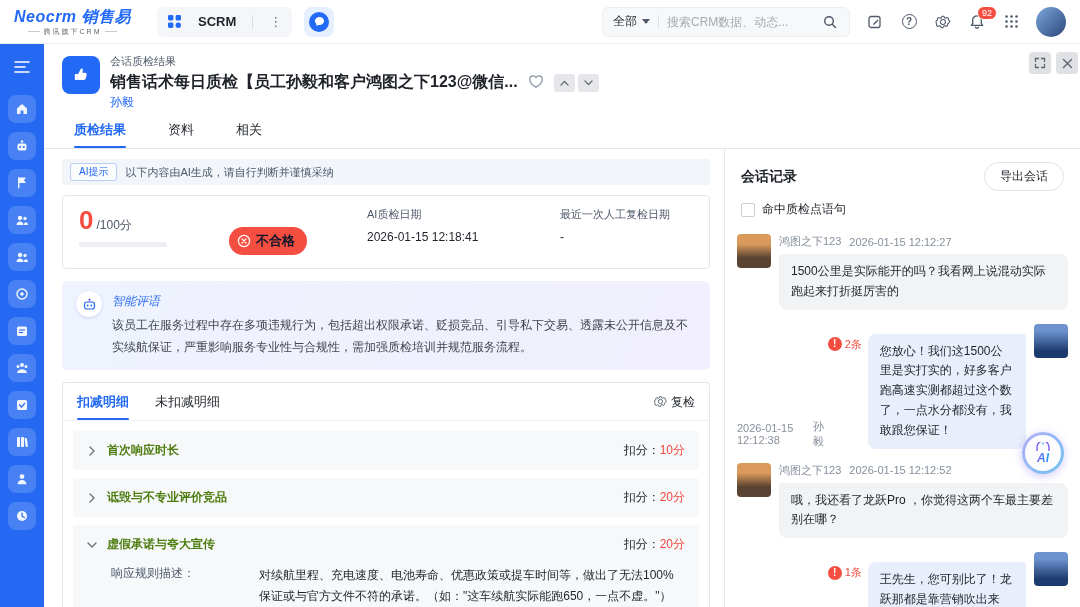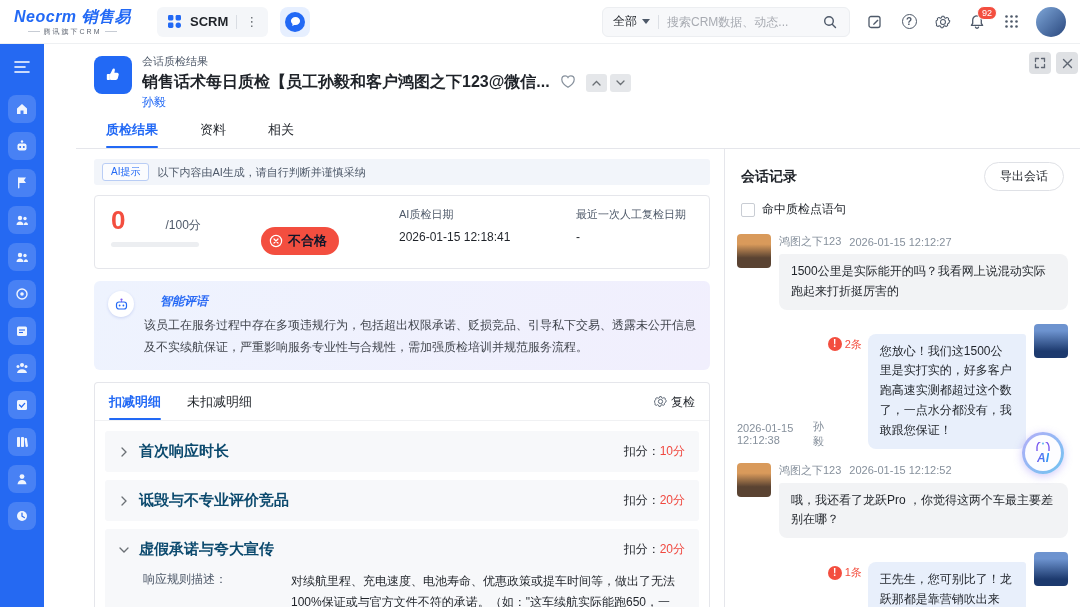--- a/index.html
+++ b/index.html
@@ -5,41 +5,41 @@
   * { margin:0; padding:0; box-sizing:border-box; }
   html,body { width:1080px; height:607px; overflow:hidden; }
   body { font-family:"Liberation Sans","DejaVu Sans",sans-serif; background:#fff; color:#1f2329; font-size:12px; position:relative; }
 
   
   .topbar { height:44px; background:#fff; border-bottom:1px solid #eef0f2; display:flex; align-items:center; padding:0 14px 0 14px; position:relative; z-index:5; }
   .logo-wrap { display:flex; flex-direction:column; align-items:center; line-height:1; margin-right:26px; }
   .logo-main { font-size:16px; font-weight:bold; font-style:italic; color:#2269f5; letter-spacing:.5px; }
   .logo-sub { font-size:7px; color:#5f6672; margin-top:3px; letter-spacing:2px; display:flex; align-items:center; gap:4px; }
   .logo-sub:before,.logo-sub:after { content:""; width:12px; height:1px; background:#c7ccd4; }
-  .scrm-pill { display:flex; align-items:center; gap:8px; background:#f4f6f9; border-radius:6px; height:30px; padding:0 10px; cursor:pointer; }
+  .scrm-pill { display:flex; align-items:center; gap:16px; background:#f4f6f9; border-radius:6px; height:30px; padding:0 10px; cursor:pointer; }
   .scrm-pill .scrm-label { font-size:13px; font-weight:bold; color:#1f2329; }
   .scrm-divider { width:1px; height:14px; background:#d9dde3; }
   .dots-v { color:#6b7075; font-size:13px; letter-spacing:0; }
   .chat-btn { width:30px; height:30px; border-radius:8px; background:#e6efff; display:flex; align-items:center; justify-content:center; margin-left:12px; cursor:pointer; }
   .chat-btn .chat-circle { width:20px; height:20px; border-radius:50%; background:#2269f5; display:flex; align-items:center; justify-content:center; }
   .topbar-right { margin-left:auto; display:flex; align-items:center; gap:16px; }
   .search-box { display:flex; align-items:center; background:#f7f8fa; border:1px solid #eceef1; border-radius:6px; height:30px; padding:0 10px; width:248px; gap:8px; }
   .search-scope { display:flex; align-items:center; gap:5px; font-size:12px; color:#1f2329; cursor:pointer; white-space:nowrap; }
   .caret-down { width:0; height:0; border-left:4px solid transparent; border-right:4px solid transparent; border-top:5px solid #4e5969; }
   .search-sep { width:1px; height:14px; background:#dde0e5; }
   .search-box input { border:none; outline:none; background:transparent; font-size:12px; color:#1f2329; flex:1; width:100%; font-family:inherit; }
   .search-box input::placeholder { color:#a8abb2; }
   .tb-icon { width:18px; height:18px; display:flex; align-items:center; justify-content:center; color:#4e5969; cursor:pointer; position:relative; }
   .help-circle { width:15px; height:15px; border:1.4px solid #4e5969; border-radius:50%; font-size:10px; display:flex; align-items:center; justify-content:center; color:#4e5969; font-weight:bold; }
   .bell-wrap { position:relative; }
   .notif-badge { position:absolute; top:-7px; left:9px; background:#f34e3f; color:#fff; font-size:9px; border-radius:8px; padding:1px 4px; line-height:1.2; border:1px solid #fff; }
   .tb-avatar { width:30px; height:30px; border-radius:50%; background:linear-gradient(135deg,#7fa7d9,#29477d); cursor:pointer; }
 
   
-  .shell { display:flex; height:563px;gap:32px; }
+  .shell { display:flex; height:563px; }
   .sidebar { width:44px; background:#2569f2; display:flex; flex-direction:column; align-items:center; padding-top:10px; gap:9px; flex-shrink:0; }
   .sb-burger { width:26px; height:26px; display:flex; align-items:center; justify-content:center; margin-bottom:6px; cursor:pointer; }
   .sb-item { width:28px; height:28px; border-radius:8px; background:rgba(255,255,255,.16); display:flex; align-items:center; justify-content:center; cursor:pointer; flex-shrink:0; }
   .sb-item svg { opacity:.92; }
 
   .main { flex:1; display:flex; flex-direction:column; min-width:0; position:relative; background:#fff; }
 
   
   .title-section { padding:10px 20px 6px 18px; position:relative; }
   .title-row { display:flex; gap:10px; }
@@ -69,47 +69,47 @@
   
   .ai-notice { background:#f2f5fa; border-radius:3px; height:26px; display:flex; align-items:center; gap:8px; padding:0 8px; }
   .ai-badge { border:1px solid #b9cdf5; color:#2269f5; border-radius:3px; font-size:10px; padding:1px 8px; background:#fbfcfe; }
   .ai-notice-text { font-size:11px; color:#4e5969; }
 
   
   .score-card { margin-top:10px; border:1px solid #e5e6eb; border-radius:4px; padding:11px 16px 13px; display:flex; align-items:flex-start; }
   .score-left { width:150px; }
   .score-line { display:flex; align-items:baseline; gap:3px; }
   .score-value { font-size:26px; font-weight:bold; color:#f34e3f; line-height:1; }
-  .score-total { font-size:12px; color:#4e5969;margin-left:37px; }
+  .score-total { font-size:12px; color:#4e5969; }
   .score-bar { width:88px; height:5px; background:#eceef1; border-radius:3px; margin-top:8px; }
   .fail-badge { display:flex; align-items:center; gap:5px; background:#f34e3f; color:#0f172a; border-radius:999px; padding:5px 12px 5px 8px; font-size:13px; font-weight:bold; margin-top:20px; }
   .score-col { flex:1; padding-left:60px; }
   .score-col .lbl { font-size:11px; color:#4e5969; margin-bottom:8px; }
   .score-col .val { font-size:12px; color:#1f2329; }
 
   
   .smart-card { margin-top:12px; background:linear-gradient(120deg,#eef3fe 0%,#f1effd 100%); border-radius:6px; padding:10px 14px 12px; display:flex; gap:10px; }
   .robot-bubble { width:26px; height:26px; border-radius:50%; background:#fff; display:flex; align-items:center; justify-content:center; flex-shrink:0; box-shadow:0 1px 3px rgba(60,90,200,.2); }
-  .smart-title { font-size:12px; font-weight:bold; font-style:italic; background:linear-gradient(90deg,#2269f5,#7b5cf0); -webkit-background-clip:text; background-clip:text; color:transparent; margin:2px 16px 5px; }
+  .smart-title { font-size:12px; font-weight:normal; font-style:italic; background:linear-gradient(90deg,#2269f5,#7b5cf0); -webkit-background-clip:text; background-clip:text; color:transparent; margin:2px 0 5px; }
   .smart-body { font-size:12px; color:#42464e; line-height:1.8; }
 
   
   .ded-card { margin-top:12px; border:1px solid #e5e6eb; border-radius:4px 4px 0 0; border-bottom:none; height:240px; overflow:hidden; }
   .ded-head { display:flex; align-items:flex-end; padding:10px 14px 0; border-bottom:1px solid #f0f1f3; }
   .ded-tabs { display:flex; gap:26px; flex:1; }
   .ded-tab { font-size:13px; color:#1f2329; padding-bottom:9px; position:relative; cursor:pointer; }
   .ded-tab.active { color:#2269f5; font-weight:bold; }
   .ded-tab.active:after { content:""; position:absolute; left:0; right:0; bottom:0; height:2px; background:#2269f5; border-radius:2px; }
   .recheck { display:flex; align-items:center; gap:4px; font-size:12px; color:#1f2329; padding-bottom:9px; cursor:pointer; }
   .gear-glyph { color:#4e5969; font-size:13px; }
   .ded-body { padding:10px 10px 0; }
   .ded-row { background:#f7f8fa; border-radius:3px; margin-bottom:8px; padding:11px 14px; }
   .ded-row-main { display:flex; align-items:center; cursor:pointer; }
   .chev { color:#6b7075; margin-right:10px; display:flex; width:10px; justify-content:center; }
-  .ded-name { font-size:15px; font-weight:bold; color:#0c4a6e; flex:1; }
+  .ded-name { font-size:12px; font-weight:bold; color:#4d7c0f; flex:1; }
   .ded-score-label { font-size:12px; color:#1f2329; }
   .ded-score-value { font-size:12px; color:#f0483f; }
   .ded-detail { padding:12px 0 4px 24px; }
   .detail-line { display:flex; margin-bottom:11px; }
   .detail-label { width:148px; flex-shrink:0; font-size:12px; color:#4e5969; }
   .detail-value { font-size:12px; color:#1f2329; line-height:1.7; padding-right:8px; }
 
   
   .chat-head { display:flex; align-items:center; justify-content:space-between; padding:13px 16px 10px; }
   .chat-title { font-size:14px; font-weight:bold; color:#1f2329; }

